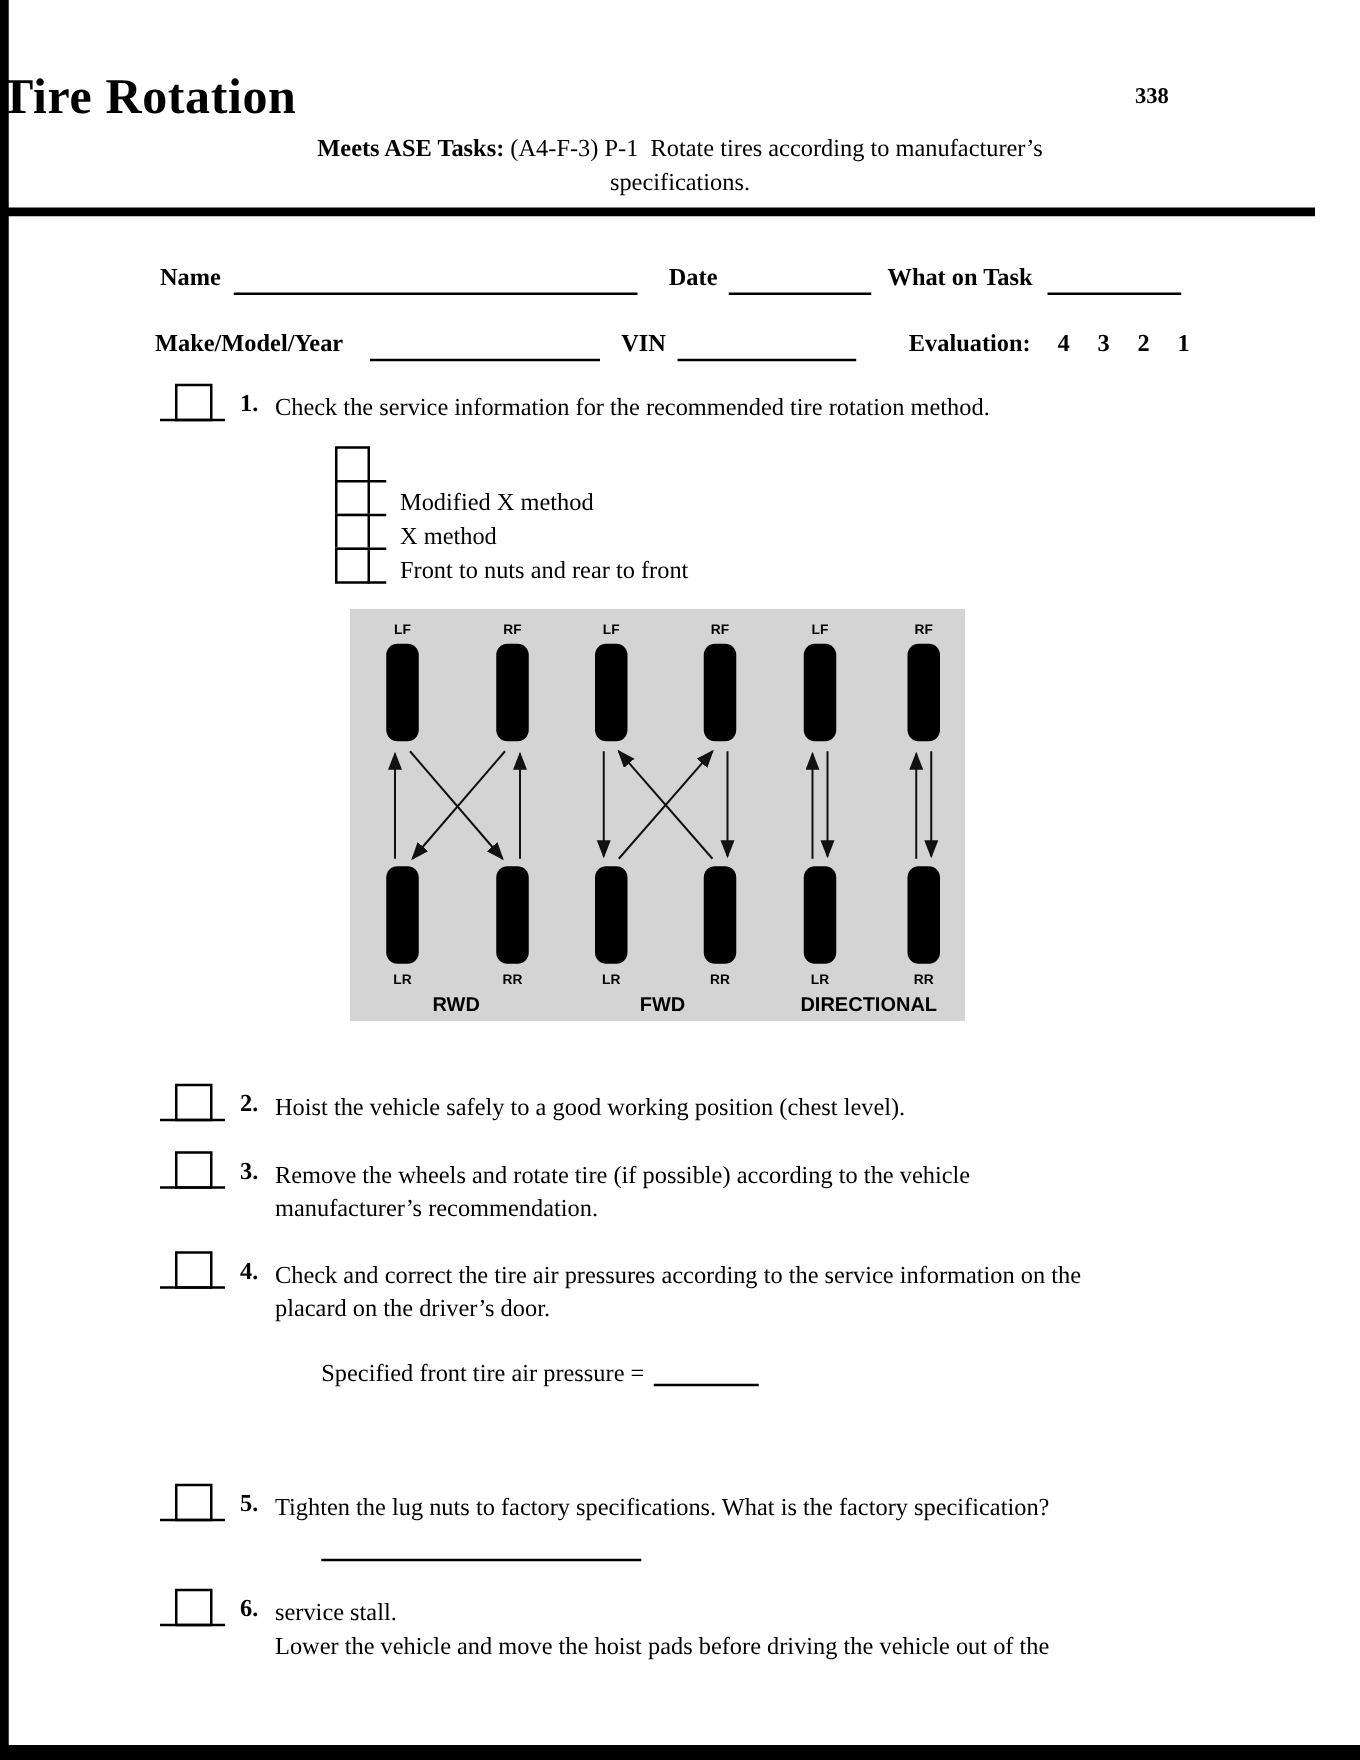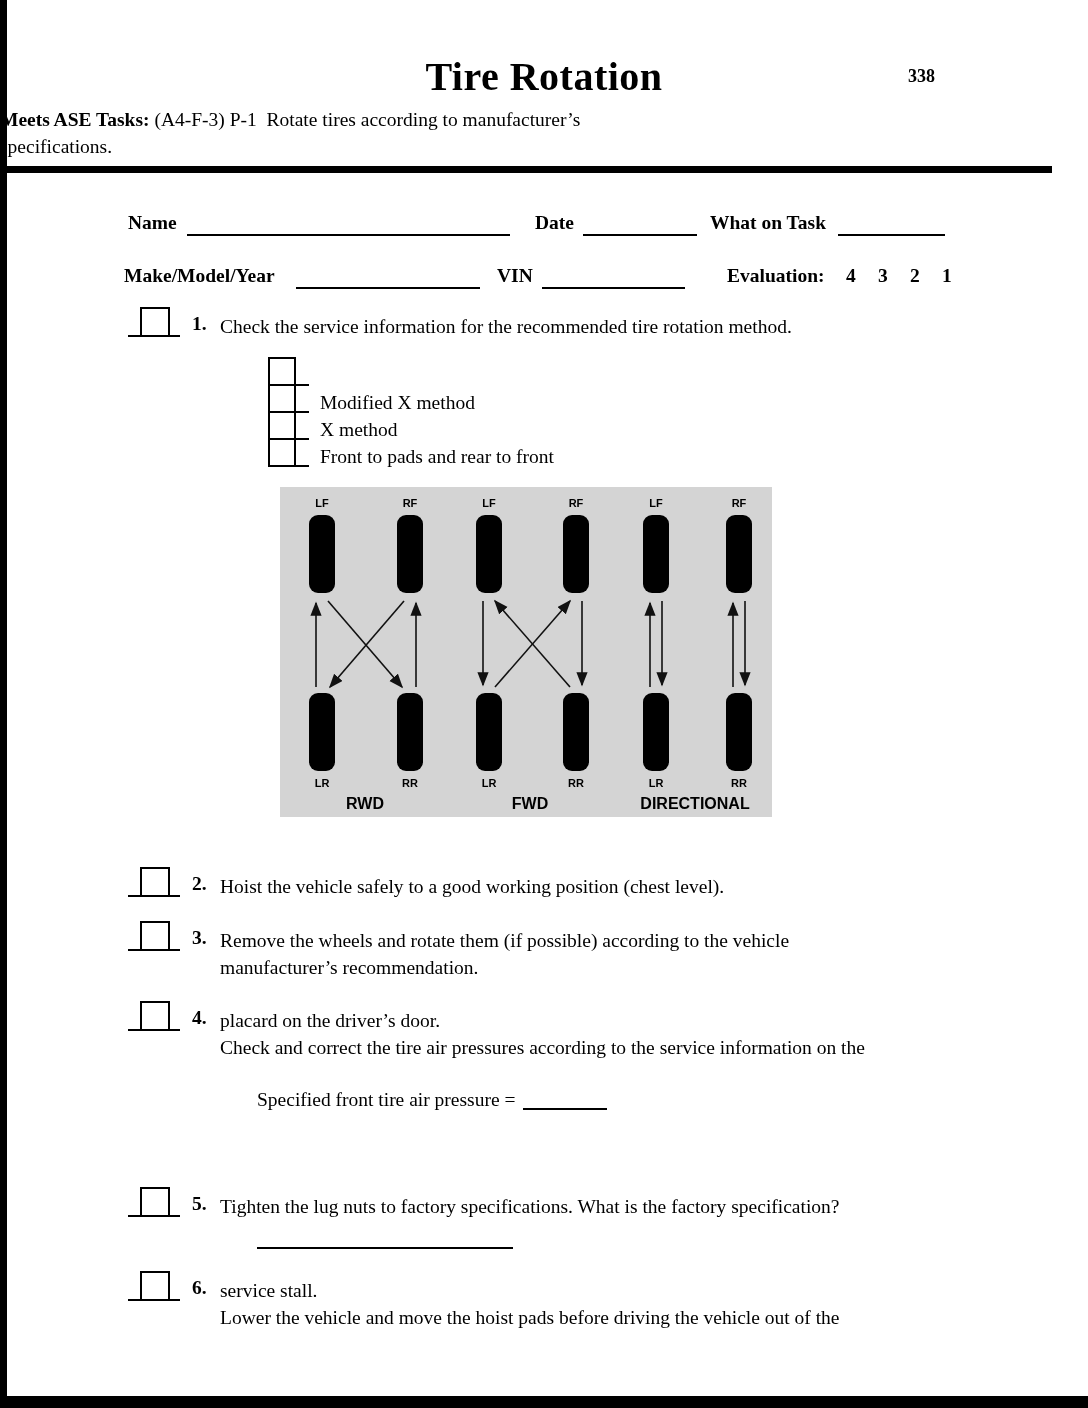--- a/index.html
+++ b/index.html
@@ -7,24 +7,24 @@
   .page {
     position:relative; width:1088px; height:1408px; background:#ffffff;
     font-family:"Liberation Serif", serif; color:#000; overflow:hidden;
   }
   .abs { position:absolute; }
   .b { font-weight:bold; }
   .edge-left { position:absolute; left:0; top:0; width:7px; height:1408px; background:#000; }
   .edge-bottom { position:absolute; left:0; bottom:0; width:1088px; height:12px; background:#000; }
   .rule { position:absolute; left:0; top:166px; width:1052px; height:7px; background:#000; }
 
-  .title { position:absolute; top:53px; left:0; width:1088px; text-align:center;
+  .title { position:absolute; top:53px; left:0; width:1088px; text-align:left;
            font-size:40px; font-weight:bold; letter-spacing:0.5px; }
   .pageno { position:absolute; left:908px; top:66px; font-size:18px; font-weight:bold; }
-  .subtitle { position:absolute; top:106px; left:0; width:1088px; text-align:left;
+  .subtitle { position:absolute; top:106px; left:0; width:1088px; text-align:center;
               font-size:19.5px; line-height:27px; }
   .subtitle span { white-space:pre; }
 
   .formrow { position:absolute; left:0; width:1088px; height:34px; font-size:19.5px; }
   .formrow .lbl { position:absolute; top:4px; font-weight:bold; white-space:pre; }
   .formrow .fl { position:absolute; top:4px; height:24px; border-bottom:2px solid #000; }
   .evalnum { position:absolute; top:4px; font-weight:bold; }
 
   .item { position:absolute; left:0; width:1088px; font-size:19.5px; }
   .item .cb { position:absolute; left:140px; top:0; width:30px; height:30px;
@@ -94,21 +94,21 @@
     </div>
   </div>
 
   <div class="subopts">
     <span class="subcb" style="top:0"></span>
     <span class="subcb" style="top:27px"></span>
     <span class="subcb" style="top:54px"></span>
     <span class="subcb" style="top:81px"></span>
     <div class="subtxt" style="top:32px">Modified X method</div>
     <div class="subtxt" style="top:59px">X method</div>
-    <div class="subtxt" style="top:86px">Front to pads and rear to front</div>
+    <div class="subtxt" style="top:86px">Front to nuts and rear to front</div>
   </div>
 
   <svg class="abs" style="left:280px; top:487px" width="492" height="330" viewBox="0 0 492 330">
     <defs>
       <marker id="ah" markerWidth="10" markerHeight="8" refX="8" refY="3.5" orient="auto">
         <path d="M0,0 L9,3.5 L0,7 Z" fill="#111"></path>
       </marker>
     </defs>
     <rect x="0" y="0" width="492" height="330" fill="#d4d4d4"></rect>
 
@@ -166,31 +166,31 @@
     <span class="num">2.</span>
     <div class="txt">
       <div>Hoist the vehicle safely to a good working position (chest level).</div>
     </div>
   </div>
 
   <div class="item" style="top:921px">
     <span class="cb"></span>
     <span class="num">3.</span>
     <div class="txt">
-      <div>Remove the wheels and rotate them (if possible) according to the vehicle</div>
+      <div>Remove the wheels and rotate tire (if possible) according to the vehicle</div>
       <div>manufacturer’s recommendation.</div>
     </div>
   </div>
 
   <div class="item" style="top:1001px">
     <span class="cb"></span>
     <span class="num">4.</span>
     <div class="txt">
+      <div>Check and correct the tire air pressures according to the service information on the</div>
       <div>placard on the driver’s door.</div>
-      <div>Check and correct the tire air pressures according to the service information on the</div>
     </div>
   </div>
 
   <div class="pressline" style="top:1089px">
     <span class="t">Specified front tire air pressure =</span><span class="blank" style="width:84px"></span>
   </div>
 
   <div class="item" style="top:1187px">
     <span class="cb"></span>
     <span class="num">5.</span>

